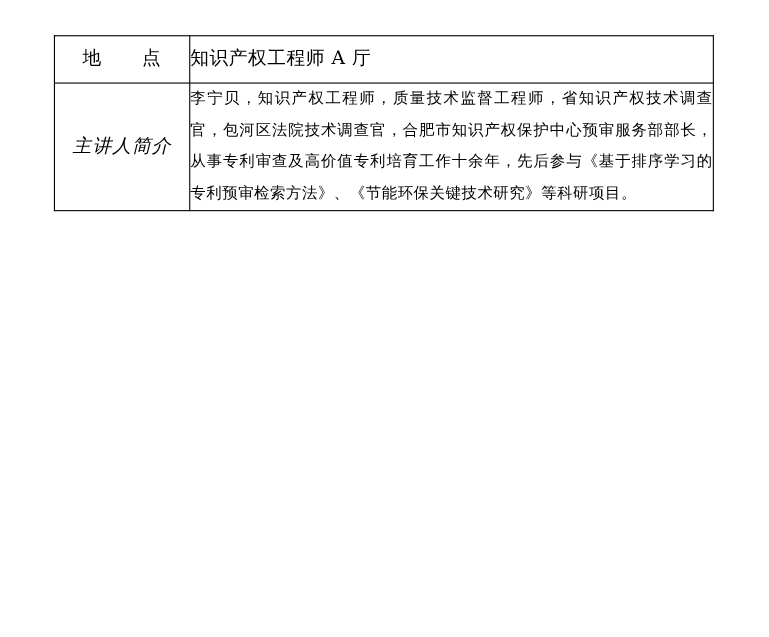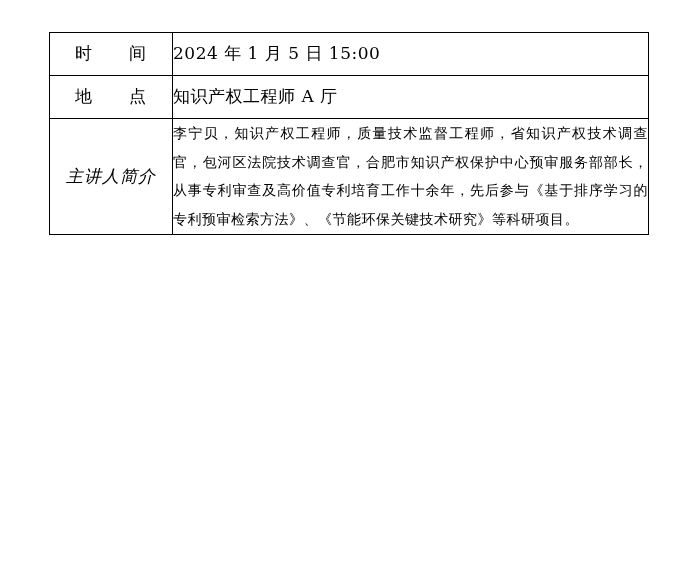--- a/index.html
+++ b/index.html
@@ -65,24 +65,20 @@
   .row-time td { height: 42px; }
   .row-place td { height: 42px; }
   .row-org td { height: 42px; }
 </style>
 </head>
 <body>
 
 <div class="page">
   <table class="info-table">
     <tbody>
-      <tr class="row-time">
-        <td class="label-cell">时　　间</td>
-        <td class="value-cell">2024 年 1 月 5 日 15:00</td>
-      </tr>
       <tr class="row-place">
         <td class="label-cell">地　　点</td>
         <td class="value-cell">知识产权工程师 A 厅</td>
       </tr>
       <tr class="row-bio">
         <td class="label-cell bio-label">主讲人简介</td>
         <td class="bio-cell">李宁贝，知识产权工程师，质量技术监督工程师，省知识产权技术调查官，包河区法院技术调查官，合肥市知识产权保护中心预审服务部部长，从事专利审查及高价值专利培育工作十余年，先后参与《基于排序学习的专利预审检索方法》、《节能环保关键技术研究》等科研项目。</td>
       </tr>
     </tbody>
   </table>

